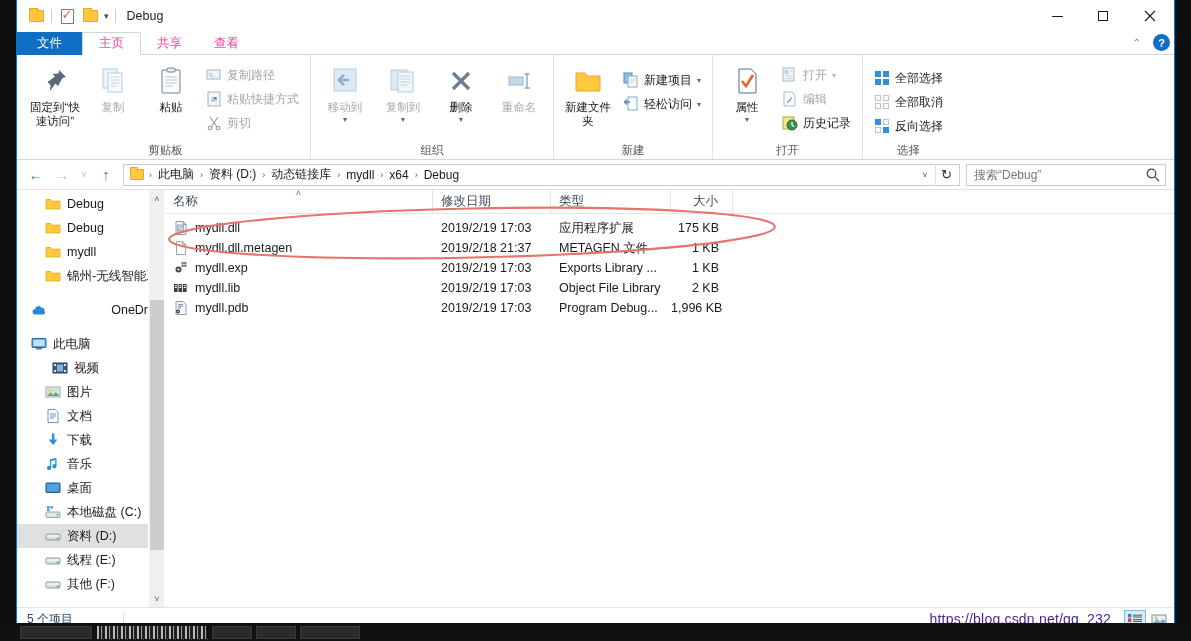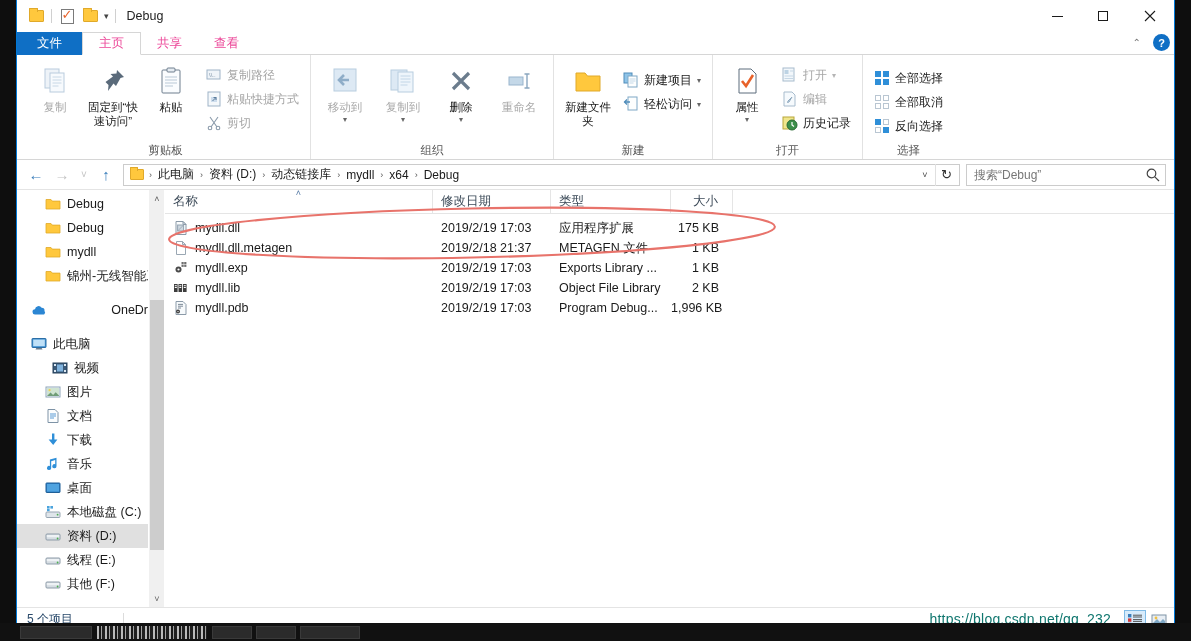--- a/index.html
+++ b/index.html
@@ -285,21 +285,21 @@
     background: #ffffff;
     display: flex; align-items: center;
     padding: 0 4px 0 10px;
     position: relative;
     gap: 38px;
   }
   #status-count { font-size: 12px; color: #2a4a6b; }
   #status-divider { width: 1px; height: 14px; background: #dcdcdc; margin-left: 12px; }
   #watermark {
     position: absolute; right: 63px; top: 3px;
-    font-size: 14px; color: #0f766e;
+    font-size: 14px; color: #4c1d95;
     font-family: "Liberation Sans", sans-serif;
     letter-spacing: .2px; white-space: nowrap;
   }
   #viewbtns { position: absolute; right: 4px; top: 2px; display: flex; gap: 2px; }
   .viewbtn {
     width: 22px; height: 20px;
     display: flex; align-items: center; justify-content: center;
   }
   .viewbtn.active { background: #d7ebfb; border: 1px solid #7fbbe6; }
 </style>
@@ -349,39 +349,39 @@
       <div id="tab-right">
         <div class="ribbon-collapse">⌃</div>
         <div class="help-btn">?</div>
       </div>
     </div>
 
     <div id="ribbon">
 
       <div class="rgroup">
         <div class="rgroup-body">
+          <div class="bigbtn">
+            <div class="ic">
+              <svg class="i32" viewBox="0 0 32 32">
+                <path d="M20 5 L27 12 L23.5 13 L19 21 L16.5 18.5 L11 26 L11.5 20 L8.5 17 L16 11.5 L13.5 9 L19.5 8.5 Z" fill="#5a6a7a"></path>
+              </svg>
+            </div>
+            <div style="white-space:normal">固定到“快速访问”</div>
+          </div>
           <div class="bigbtn dim">
             <div class="ic">
               <svg class="i32" viewBox="0 0 32 32">
                 <rect x="6" y="4" width="14" height="19" fill="#eef3f8" stroke="#b9ccdd"></rect>
                 <rect x="11" y="8" width="14" height="19" fill="#f7fafd" stroke="#b9ccdd"></rect>
                 <g stroke="#c8d8e6" stroke-width="1">
                   <path d="M13.5 12h9M13.5 15h9M13.5 18h9M13.5 21h6"></path>
                 </g>
               </svg>
             </div>
             <div>复制</div>
-          </div>
-          <div class="bigbtn">
-            <div class="ic">
-              <svg class="i32" viewBox="0 0 32 32">
-                <path d="M20 5 L27 12 L23.5 13 L19 21 L16.5 18.5 L11 26 L11.5 20 L8.5 17 L16 11.5 L13.5 9 L19.5 8.5 Z" fill="#5a6a7a"></path>
-              </svg>
-            </div>
-            <div style="white-space:normal">固定到“快速访问”</div>
           </div>
           <div class="bigbtn">
             <div class="ic">
               <svg class="i32" viewBox="0 0 32 32">
                 <rect x="7" y="5" width="18" height="23" rx="1" fill="#fafcfe" stroke="#6e7e8e"></rect>
                 <rect x="12" y="3" width="8" height="4" rx="1" fill="#e6ecf2" stroke="#6e7e8e"></rect>
                 <g stroke="#b9c8d6" stroke-width="1">
                     <path d="M10 12h12M10 15h12M10 18h12M10 21h8"></path>
                   </g>
               </svg>

